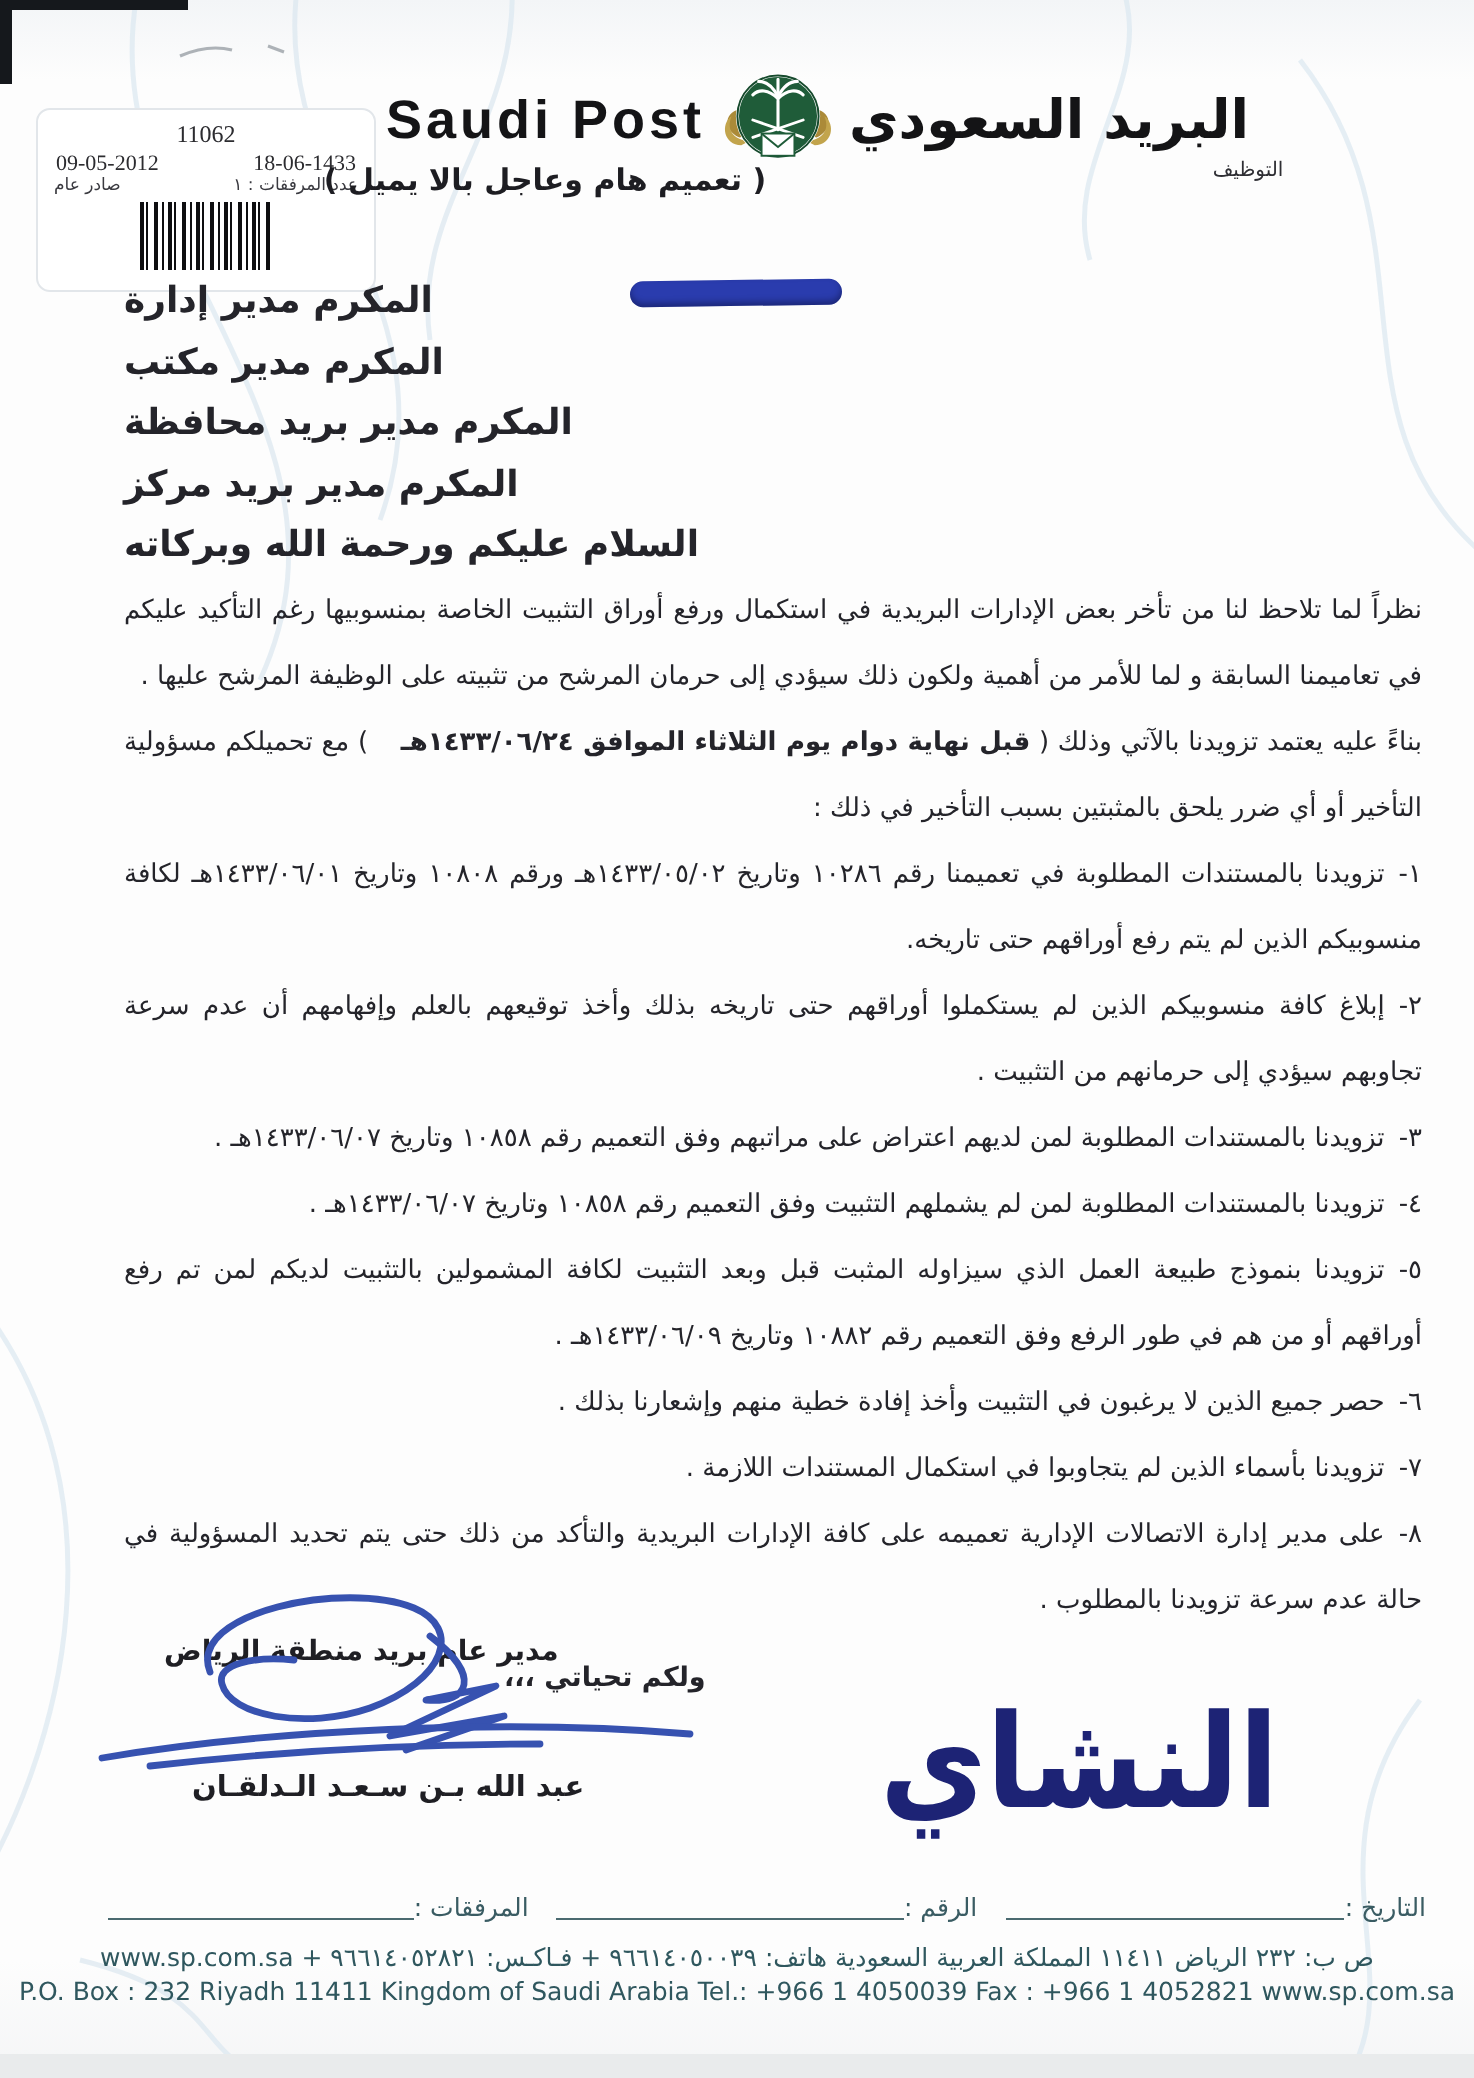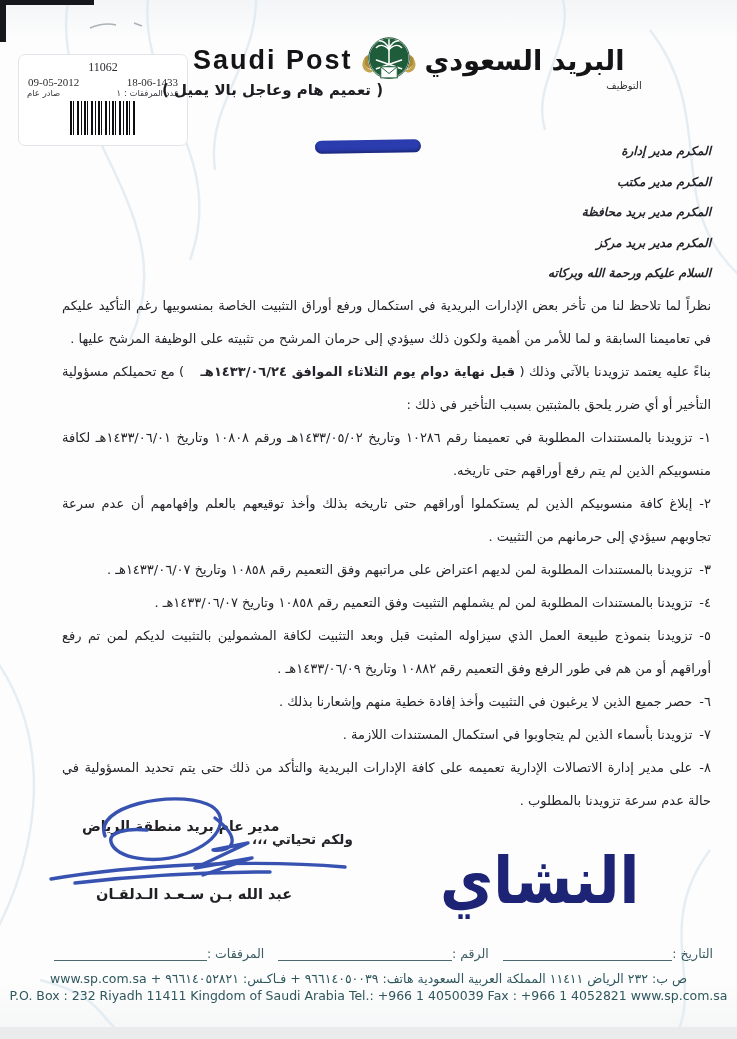--- a/index.html
+++ b/index.html
@@ -36,42 +36,42 @@
   .dept{position:absolute;left:592px;top:80px;width:64px;text-align:center;
     font-size:10px;color:#2e2e33;direction:rtl;}
   .subject{position:absolute;left:150px;top:81px;width:245px;text-align:center;
     font-size:15px;font-weight:bold;direction:rtl;color:#1d1d22;}
   .redaction{position:absolute;left:315px;top:140px;width:106px;height:13px;
     background:#2a3cae;border-radius:7px;transform:rotate(-.8deg);
     box-shadow:inset 0 -2px 3px rgba(0,0,20,.35);}
 
   
   .letter{position:absolute;left:62px;right:26px;top:136px;direction:rtl;}
-  .recipients div{font-size:12px;font-weight:bold;line-height:30.5px;text-align:right;font-style:italic;}
+  .recipients div{font-size:18px;font-weight:bold;line-height:30.5px;text-align:left;}
   .bodytext{font-size:13px;line-height:33px;text-align:justify;}
   .bodytext p{margin:0;}
   .deadline{font-weight:bold;margin-left:12px;}
   .item{text-align:justify;}
   .item .n{margin-left:7px;}
   .closing{font-size:13.5px;font-weight:bold;text-align:right;padding-left:0;
     margin-top:6px;margin-left:190px;text-align:left;}
 
   
   .sig-title{position:absolute;left:82px;top:818px;font-size:14px;font-weight:bold;
     direction:rtl;color:#1f1f24;}
   .sig-svg{position:absolute;left:45px;top:788px;}
   .sig-name{position:absolute;left:96px;top:886px;font-size:14.5px;font-weight:bold;
     direction:rtl;color:#1f1f24;}
   .watermark{position:absolute;left:440px;top:843px;font-size:58px;font-weight:bold;
     color:#1d2375;direction:rtl;transform:scaleY(1.12);transform-origin:top;}
 
   
   .ffields{position:absolute;left:40px;right:24px;top:946px;display:flex;direction:rtl;
     color:#3a5c63;font-size:12.5px;}
-  .ffield{display:flex;align-items:center;flex:1;}
+  .ffield{display:flex;align-items:flex-start;flex:1;}
   .ffield .lab{white-space:nowrap;padding-bottom:1px;}
   .ffield .line{flex:1;border-bottom:1px solid #4a6a70;height:13px;margin-left:14px;}
   .faddr{position:absolute;left:0;right:0;text-align:center;color:#2f575e;}
   .faddr.ar{top:971px;font-size:12.5px;direction:rtl;}
   .faddr.en{top:988px;font-size:12.5px;font-family:"DejaVu Sans",sans-serif;}
 </style>
 </head>
 <body>
 
 <div class="sheet">

